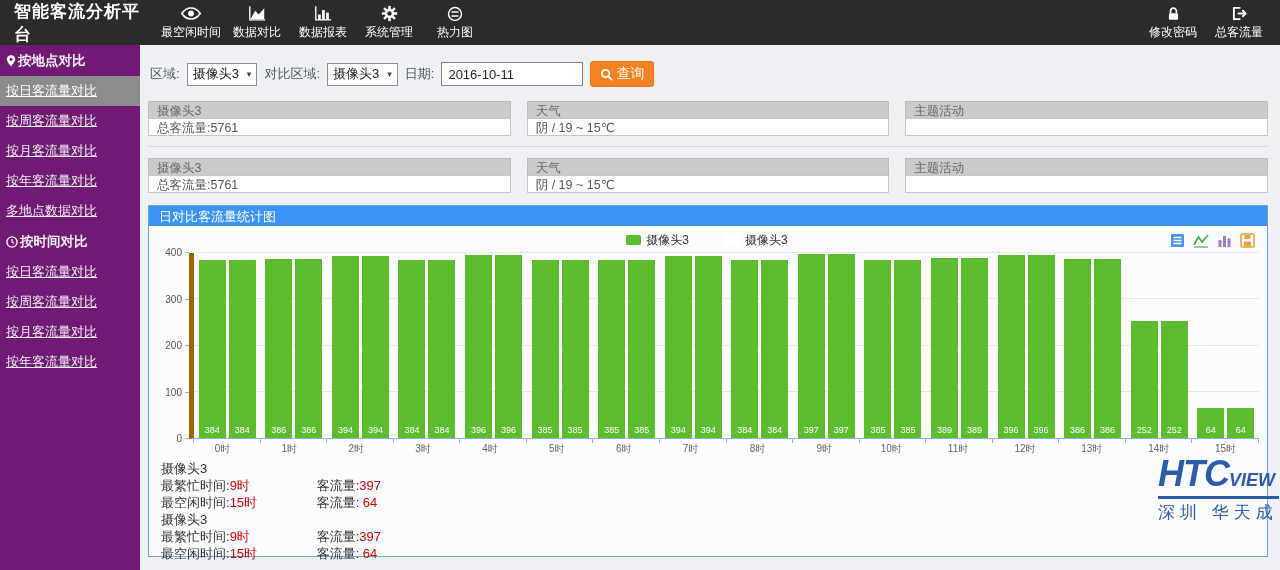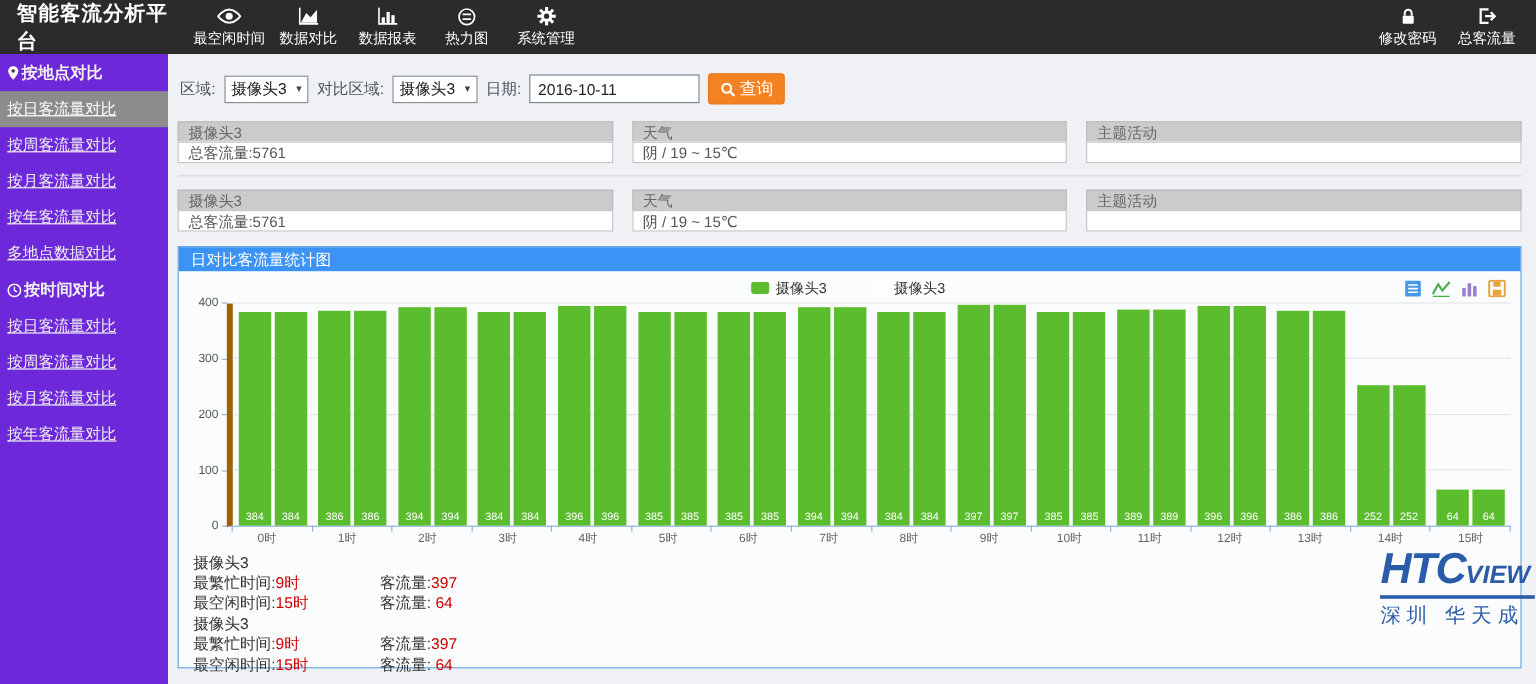--- a/index.html
+++ b/index.html
@@ -13,21 +13,21 @@
     background:#2b2b2b; display:flex; align-items:center; color:#fff; z-index:5; }
   .brand { font-size:17px; font-weight:bold; padding:0 14px; width:158px; letter-spacing:1px; }
   .nav { display:flex; align-items:flex-end; height:100%; }
   .nav-item { width:66px; height:100%; display:flex; flex-direction:column; align-items:center;
     justify-content:center; gap:1px; font-size:12px; cursor:pointer; }
   .nav-item .ico { height:18px; display:flex; align-items:center; }
   .header-spacer { flex:1; }
   .header-right { display:flex; padding-right:8px; }
   
   .sidebar { position:absolute; top:45px; left:0; width:140px; bottom:0;
-    background:#6d28d9; color:#f0f0f0; font-size:13px; z-index:4; }
+    background:#701a75; color:#f0f0f0; font-size:13px; z-index:4; }
   .side-section-title { font-weight:bold; padding:7px 0 6px 6px; display:flex; align-items:center;
     gap:2px; font-size:13.5px; cursor:default; }
   .side-item { padding:6px 0 6px 6px; cursor:pointer;text-decoration:underline; }
   .side-item.selected { background:#8c8c8c; color:#fff; }
   
   .main { position:absolute; left:140px; top:45px; right:0; bottom:0; padding:10px 12px 0 8px; }
   .filter-row { display:flex; align-items:center; gap:7px; font-size:13px; color:#4d5560;
     margin:6px 0 14px 2px; }
   .select-box { border:1px solid #8a9199; background:#fff; height:23px; display:flex;
     align-items:center; padding:0 5px; font-size:13px; color:#222; gap:8px; cursor:pointer; }
@@ -74,21 +74,21 @@
   .x-labels { display:flex; margin-left:34px; height:16px; }
   .x-label { flex:1; text-align:center; font-size:10px; color:#666; padding-top:3px; }
   
   .stats { margin:5px 0 0 6px; font-size:13px; color:#333; line-height:17px; }
   .stat-col1 { display:inline-block; min-width:152px; }
   .red { color:#c00; }
   
   .logo { position:absolute; right:-12px; bottom:32px; text-align:left; color:#2a5caa; z-index:6; }
   .logo-main { font-style:italic; font-weight:bold; font-size:36px; line-height:32px;
     border-bottom:3px solid #2a5caa; padding-right:4px; letter-spacing:-1px; }
-  .logo-main .small { font-size:21px; letter-spacing:0; }
+  .logo-main .small { font-size:18px; letter-spacing:0; }
   .logo-sub { font-size:17px; letter-spacing:5px; margin-top:2px; }
   svg { display:block; }
 </style>
 </head>
 <body>
 
 <div class="header">
   <div class="brand">智能客流分析平台</div>
   <div class="nav">
     <div class="nav-item">
@@ -112,44 +112,44 @@
     <div class="nav-item">
       <span class="ico">
         <svg viewBox="0 0 20 17" width="18" height="16">
             <path d="M2 0 V15 H19" stroke="#fff" stroke-width="1.5" fill="none"></path>
             <rect x="4.5" y="9" width="3" height="6" fill="#fff"></rect>
             <rect x="9" y="4" width="3" height="11" fill="#fff"></rect>
             <rect x="13.5" y="7" width="3" height="8" fill="#fff"></rect>
           </svg>
       </span>
       <span>数据报表</span>
-    </div>
-    <div class="nav-item">
-      <span class="ico">
-        <svg viewBox="0 0 18 18" width="16" height="16">
-            <circle cx="9" cy="9" r="7.3" fill="none" stroke="#fff" stroke-width="1.6"></circle>
-            <path d="M5 6.8 H13 M5 11.2 H13" stroke="#fff" stroke-width="1.6" fill="none"></path>
-          </svg>
-      </span>
-      <span>热力图</span>
     </div>
     <div class="nav-item">
       <span class="ico">
         <svg viewBox="0 0 20 20" width="17" height="17">
             <g fill="#fff">
               <circle cx="10" cy="10" r="5.5"></circle>
               <rect x="8.5" y="1" width="3" height="18"></rect>
               <rect x="8.5" y="1" width="3" height="18" transform="rotate(45 10 10)"></rect>
               <rect x="8.5" y="1" width="3" height="18" transform="rotate(90 10 10)"></rect>
               <rect x="8.5" y="1" width="3" height="18" transform="rotate(135 10 10)"></rect>
             </g>
             <circle cx="10" cy="10" r="2.6" fill="#2b2b2b"></circle>
           </svg>
       </span>
       <span>系统管理</span>
+    </div>
+    <div class="nav-item">
+      <span class="ico">
+        <svg viewBox="0 0 18 18" width="16" height="16">
+            <circle cx="9" cy="9" r="7.3" fill="none" stroke="#fff" stroke-width="1.6"></circle>
+            <path d="M5 6.8 H13 M5 11.2 H13" stroke="#fff" stroke-width="1.6" fill="none"></path>
+          </svg>
+      </span>
+      <span>热力图</span>
     </div>
   </div>
   <div class="header-spacer"></div>
   <div class="header-right">
     <div class="nav-item">
       <span class="ico">
         <svg viewBox="0 0 18 18" width="15" height="16">
             <path d="M5.5 8 V5.5 a3.5 3.5 0 0 1 7 0 V8" fill="none" stroke="#fff" stroke-width="2"></path>
             <rect x="3.5" y="8" width="11" height="8" rx="1" fill="#fff"></rect>
           </svg>

